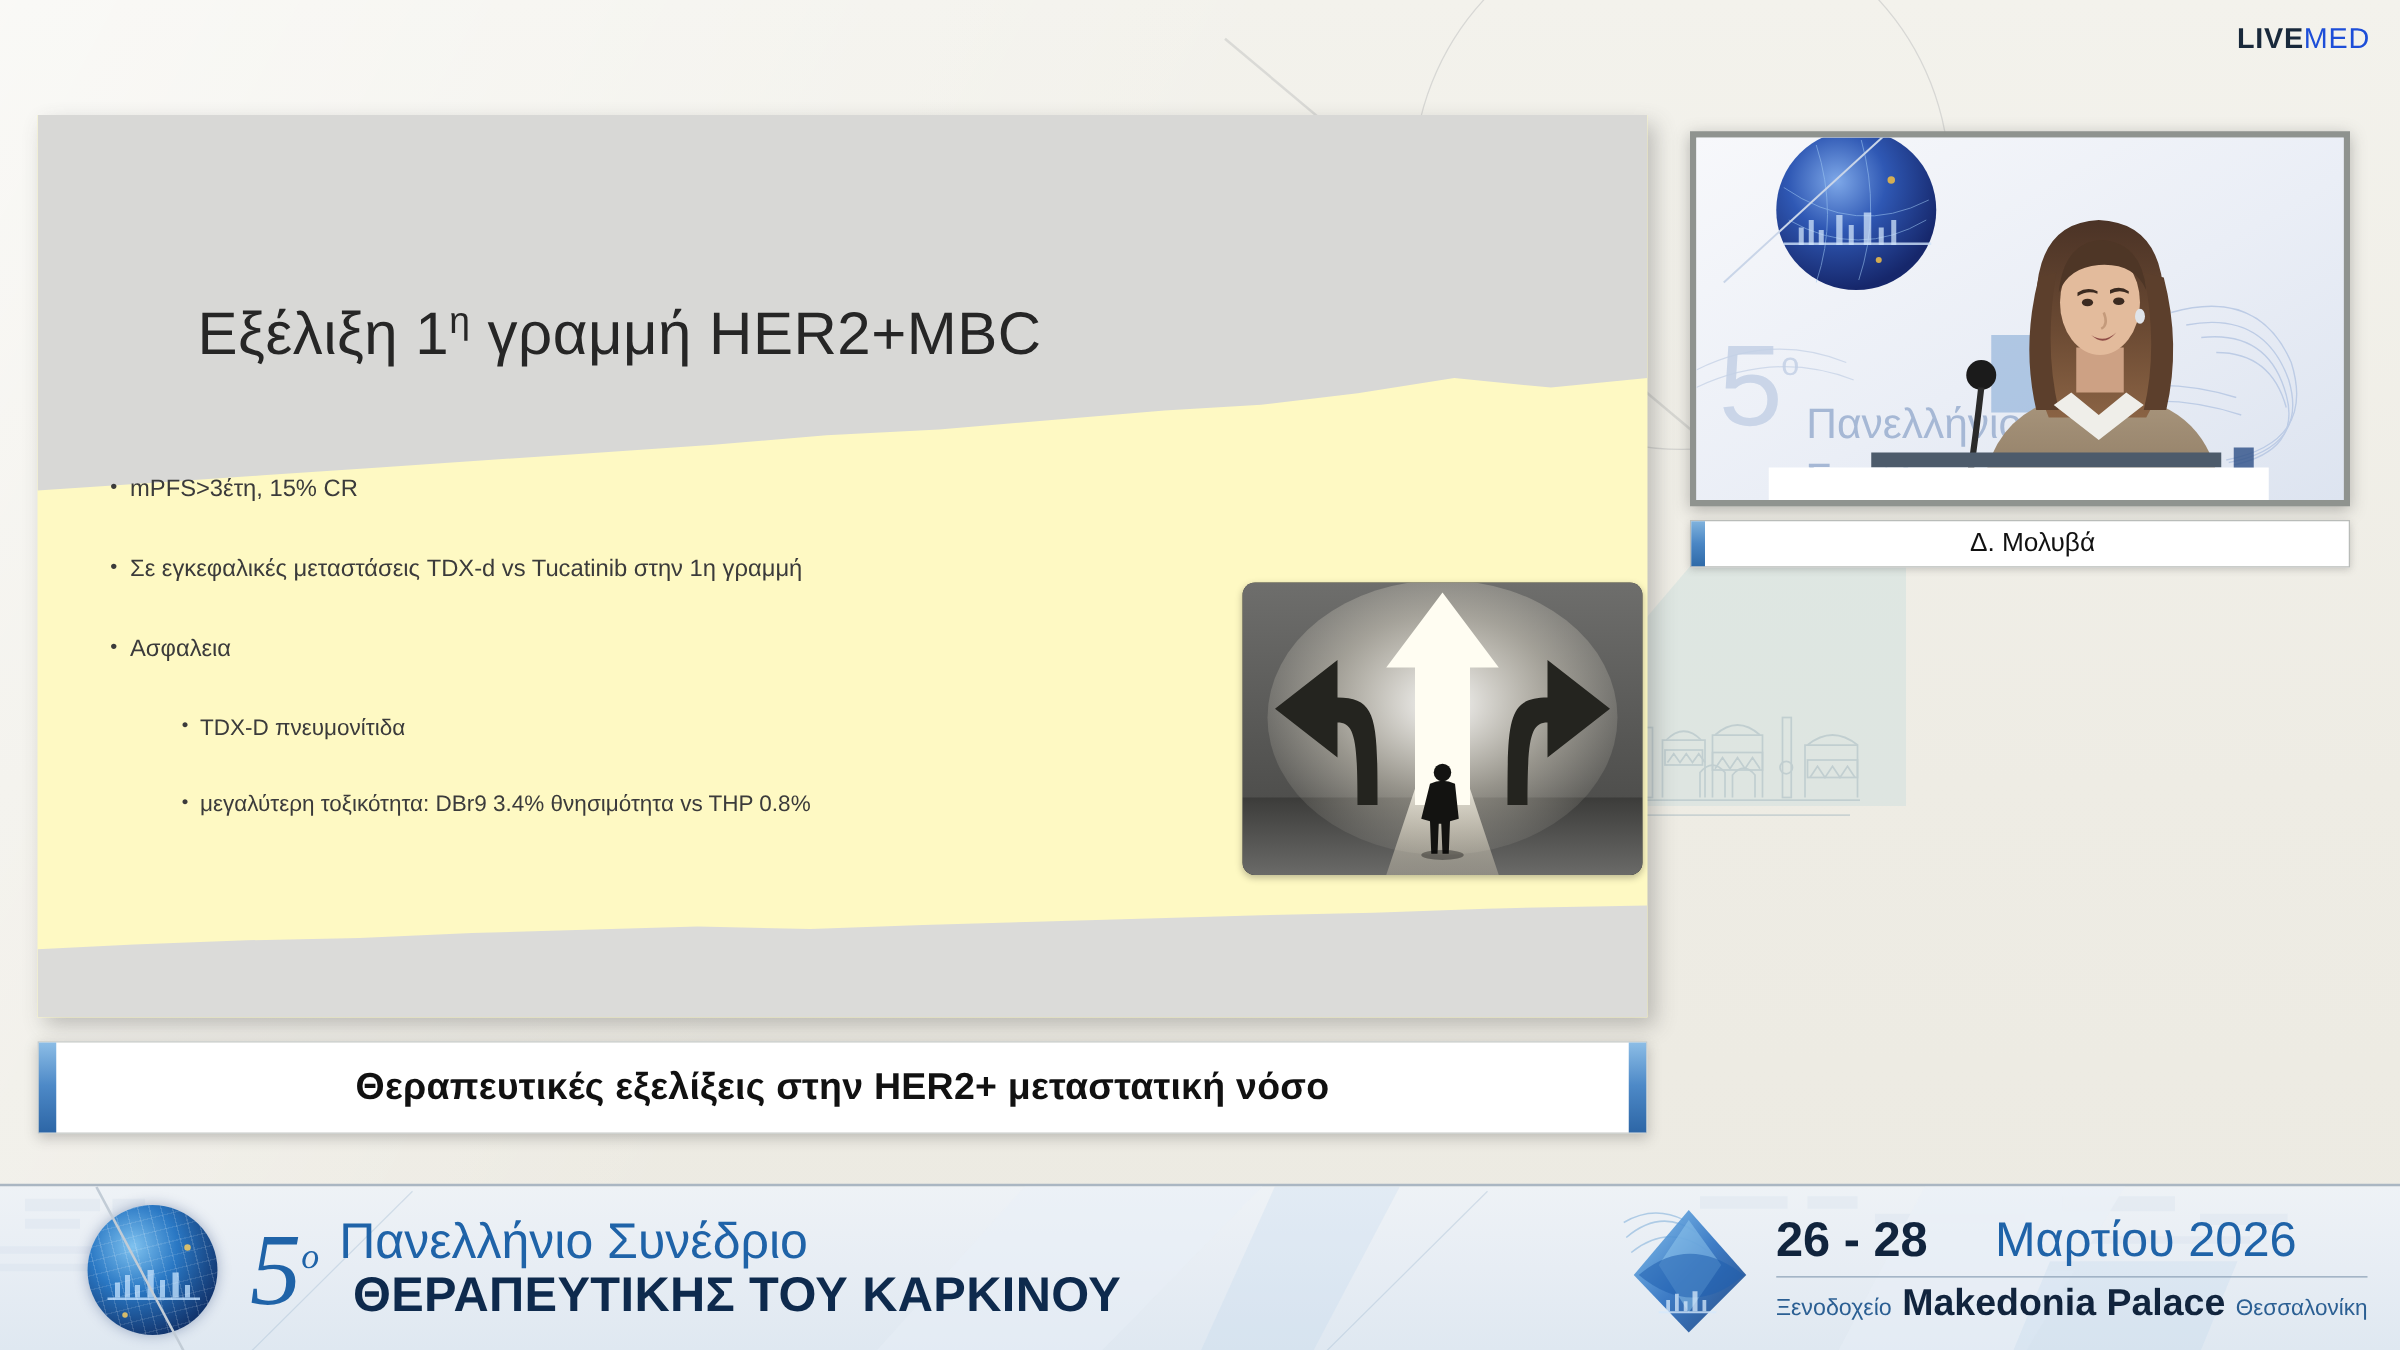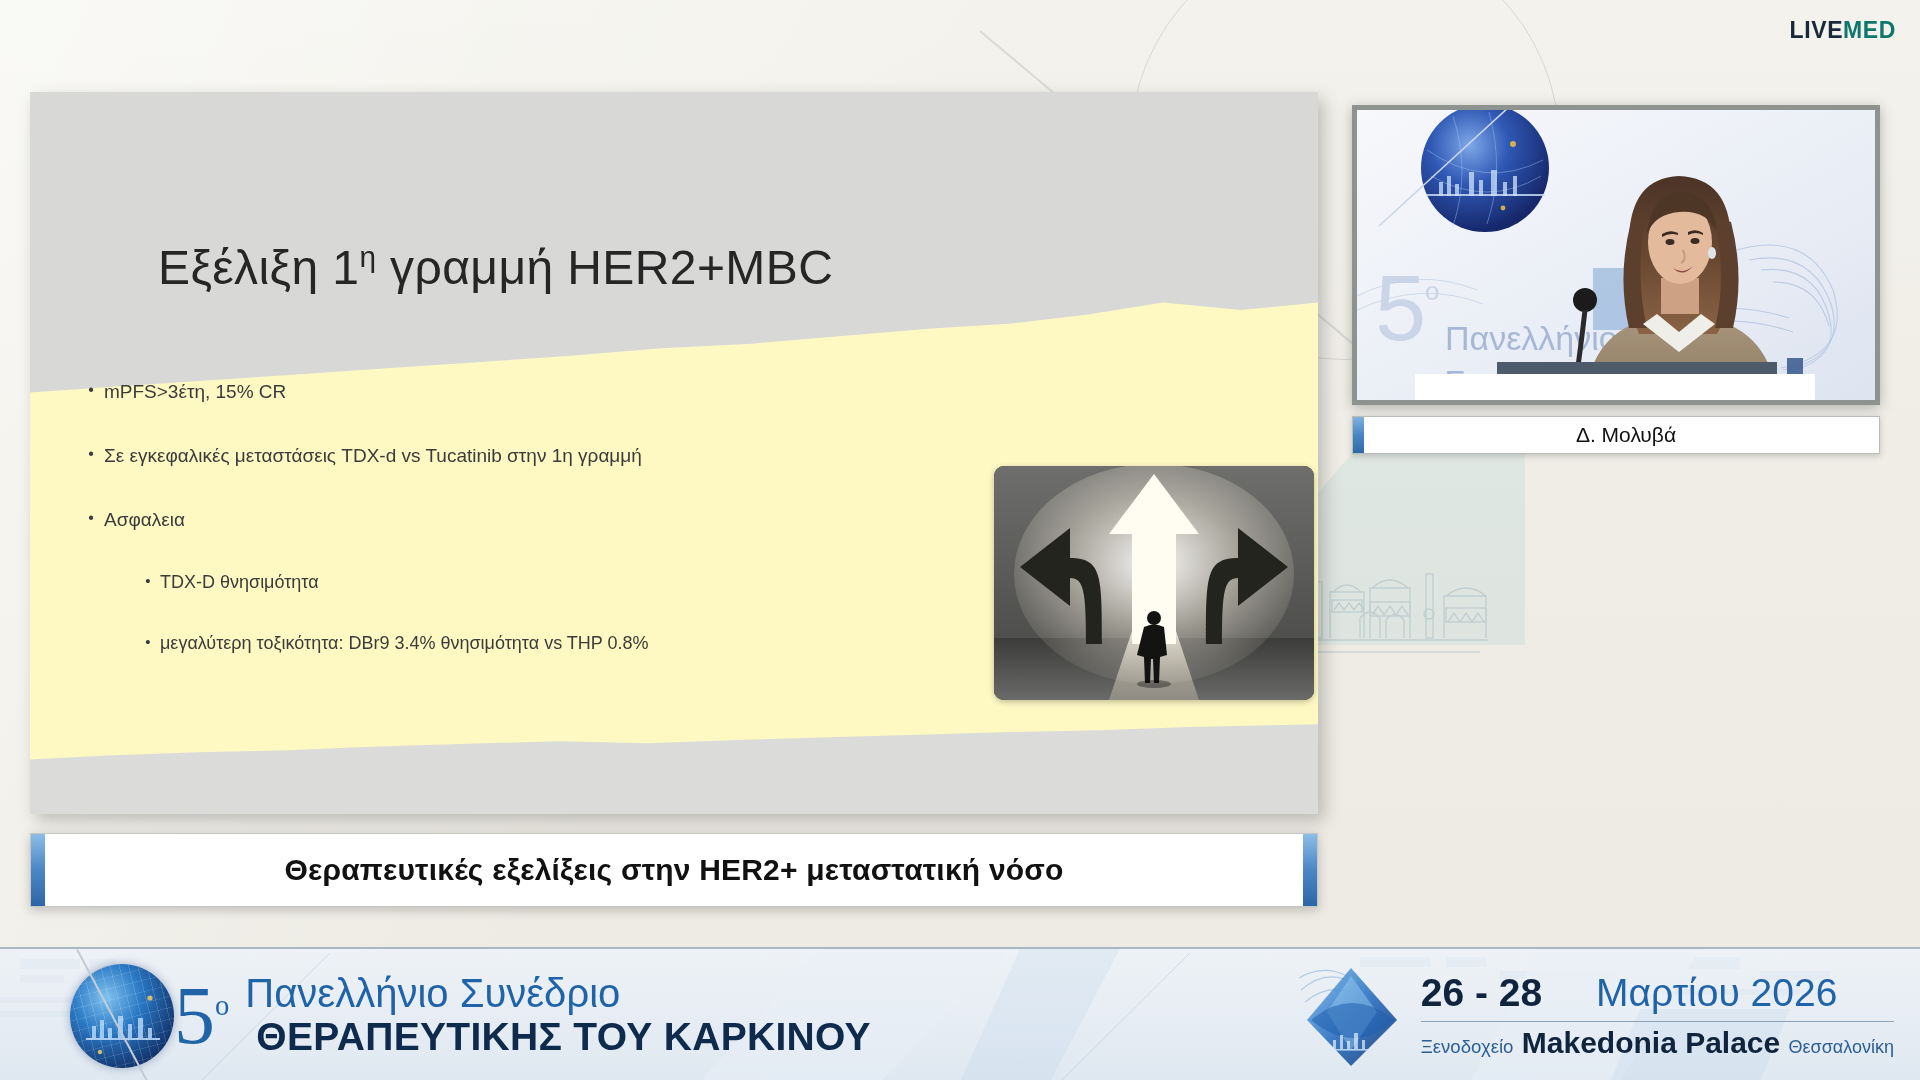--- a/index.html
+++ b/index.html
@@ -149,21 +149,21 @@
     font-size: 21px; color: #111; font-weight: 400; margin-left: 20px;
   }
 
   
   #livemed {
     position: absolute; right: 24px; top: 17px;
     font-size: 23px; letter-spacing: 0.6px;
     display: flex;
   }
   #livemed .live { font-weight: bold; color: #19293b; }
-  #livemed .med  { font-weight: 700;  color: #0f766e; }
+  #livemed .med  { font-weight: 400;  color: #1d4ed8; }
 
   
   #session-bar {
     position: absolute; left: 30px; top: 833px;
     width: 1288px; height: 74px;
     background: #ffffff;
     border: 1px solid #c4c7c4;
     box-shadow: 0 3px 10px rgba(60,60,60,0.28);
     display: flex; align-items: center; justify-content: center;
   }
@@ -215,23 +215,24 @@
   }
   .globe-slash {
     position: absolute; left: 8px; top: 0;
     width: 150px; height: 2px;
     background: #c2ccd6;
     transform: rotate(62deg);
     transform-origin: left top;
   }
   #banner-num {
     font-size: 82px; color: #1f63a8; font-weight: 400;
-    line-height: 0.95; 
+    line-height: 0.95; margin-left: 26px;
     font-family: "Liberation Serif", serif;
     position: relative;
+    font-style: italic;
   }
   #banner-num sup { font-size: 0.35em; vertical-align: super; }
   #banner-left-text { margin-left: 16px; }
   #banner-line1 {
     font-size: 40px; color: #1f63a8; font-weight: 400; line-height: 1.05;
   }
   #banner-line2 {
     font-size: 39px; color: #0e2a4d; font-weight: bold; letter-spacing: 0.3px;
     line-height: 1.1; margin-top: 2px; margin-left: 11px;
   }
@@ -313,21 +314,21 @@
     <div class="bullet-l1">
       <span class="dot">•</span>
       <span>Σε εγκεφαλικές μεταστάσεις TDX-d vs Tucatinib στην 1η γραμμή</span>
     </div>
     <div class="bullet-l1">
       <span class="dot">•</span>
       <span>Ασφαλεια</span>
     </div>
     <div class="bullet-l2">
       <span class="dot">•</span>
-      <span>TDX-D θνησιμότητα</span>
+      <span>TDX-D πνευμονίτιδα</span>
     </div>
     <div class="bullet-l2">
       <span class="dot">•</span>
       <span>μεγαλύτερη τοξικότητα: DBr9 3.4% θνησιμότητα vs THP 0.8%</span>
     </div>
   </div>
 
   <div id="slide-figure">
     <svg viewBox="0 0 320 234" width="320" height="234">
       <defs>

